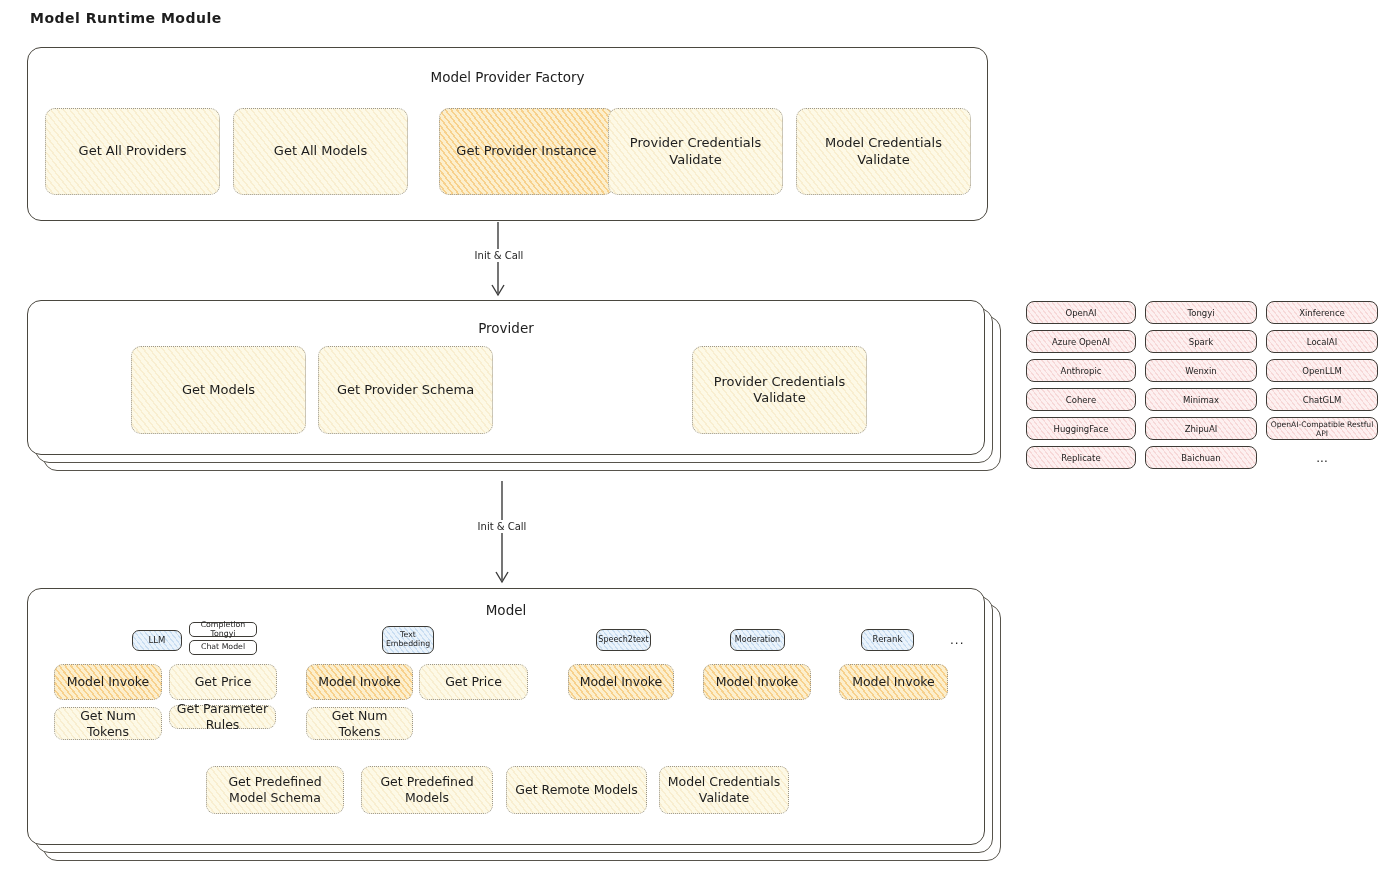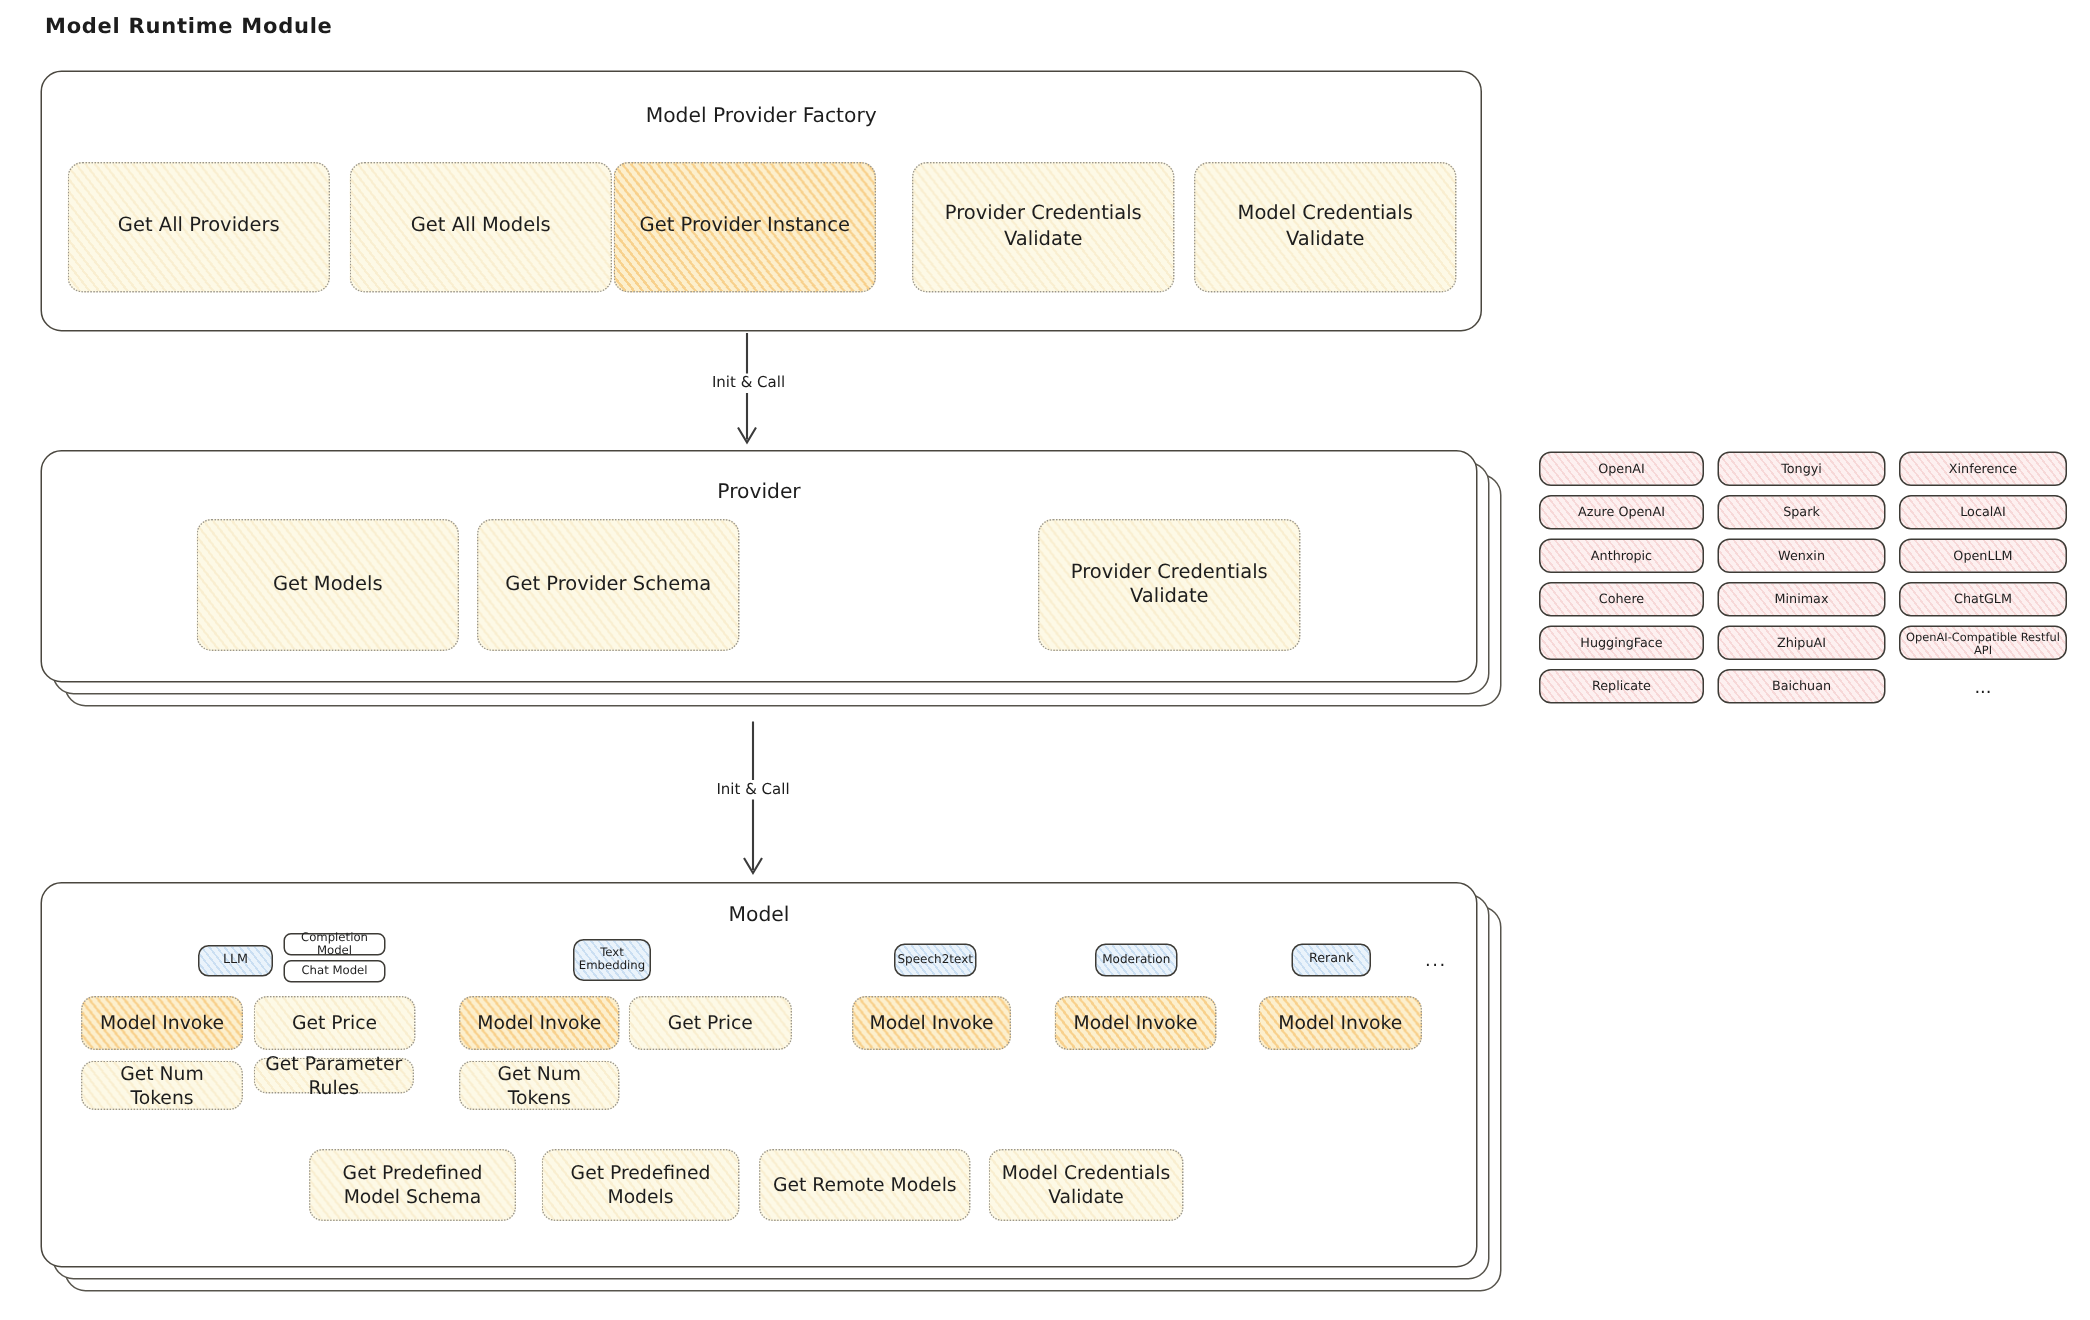--- a/index.html
+++ b/index.html
@@ -62,21 +62,21 @@
 <body>
 
 <div id="stage">
 
   <div class="abs page-title">Model Runtime Module</div>
 
   <div class="abs panel" style="left:27px; top:47px; width:961px; height:174px;">
     <div class="panel-title" style="top:21px;">Model Provider Factory</div>
     <div class="node fill-cream" style="left:17px;  top:60px; width:175px; height:87px;">Get All Providers</div>
     <div class="node fill-cream" style="left:205px; top:60px; width:175px; height:87px;">Get All Models</div>
-    <div class="node fill-orange" style="left:381px; top:60px; width:175px; height:87px;">Get Provider Instance</div>
+    <div class="node fill-orange" style="left:411px; top:60px; width:175px; height:87px;">Get Provider Instance</div>
     <div class="node fill-cream" style="left:580px; top:60px; width:175px; height:87px;">Provider Credentials Validate</div>
     <div class="node fill-cream" style="left:768px; top:60px; width:175px; height:87px;">Model Credentials Validate</div>
   </div>
 
   <svg class="abs" style="left:488px; top:221px;" width="20" height="76" viewBox="0 0 20 76">
     <line x1="10" y1="1" x2="10" y2="72" stroke="#3b3b3b" stroke-width="1.4"></line>
     <path d="M4 64 L10 74 L16 64" fill="none" stroke="#3b3b3b" stroke-width="1.4"></path>
   </svg>
   <div class="arrow-label" style="left:455px; top:249px; width:88px;">Init &amp; Call</div>
 
@@ -115,21 +115,21 @@
     <path d="M4 92 L10 102 L16 92" fill="none" stroke="#3b3b3b" stroke-width="1.4"></path>
   </svg>
   <div class="arrow-label" style="left:458px; top:520px; width:88px;">Init &amp; Call</div>
 
   <div class="abs layer" style="left:43px; top:604px; width:958px; height:257px;"></div>
   <div class="abs layer" style="left:35px; top:596px; width:958px; height:257px;"></div>
   <div class="abs panel" style="left:27px; top:588px; width:958px; height:257px;">
     <div class="panel-title" style="top:13px;">Model</div>
 
     <div class="tag fill-blue" style="left:104px; top:41px; width:50px; height:21px;">LLM</div>
-    <div class="tag tag-plain" style="left:161px; top:33px; width:68px; height:15px;">Completion Model</div>
+    <div class="tag tag-plain" style="left:161px; top:33px; width:68px; height:15px;">Completion Tongyi</div>
     <div class="tag tag-plain" style="left:161px; top:51px; width:68px; height:15px;">Chat Model</div>
     <div class="tag fill-blue" style="left:354px; top:37px; width:52px; height:28px; font-size:7.8px;">Text Embedding</div>
     <div class="tag fill-blue" style="left:568px; top:40px; width:55px; height:22px; font-size:8px;">Speech2text</div>
     <div class="tag fill-blue" style="left:702px; top:40px; width:55px; height:22px; font-size:8px;">Moderation</div>
     <div class="tag fill-blue" style="left:833px; top:40px; width:53px; height:22px;">Rerank</div>
     <div class="ellipsis" style="left:922px; top:44px;">...</div>
 
     <div class="node small-node fill-orange" style="left:26px;  top:75px; width:108px; height:36px;">Model Invoke</div>
     <div class="node small-node fill-cream" style="left:141px; top:75px; width:108px; height:36px;">Get Price</div>
     <div class="node small-node fill-orange" style="left:278px; top:75px; width:107px; height:36px;">Model Invoke</div>

